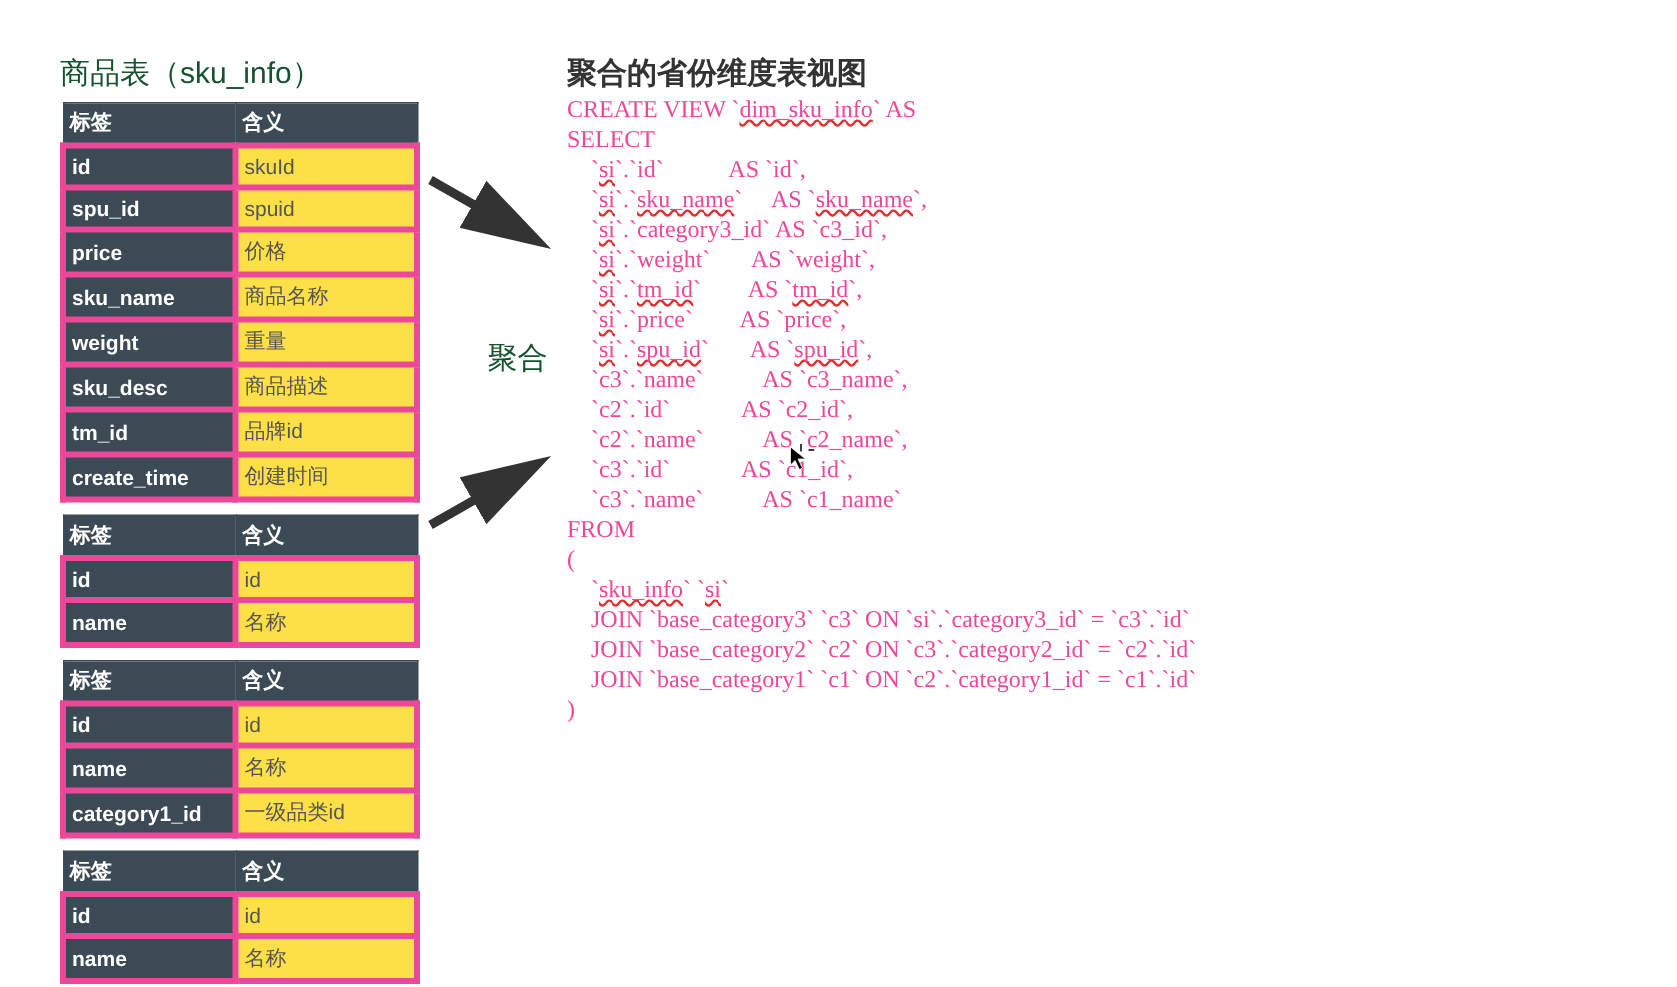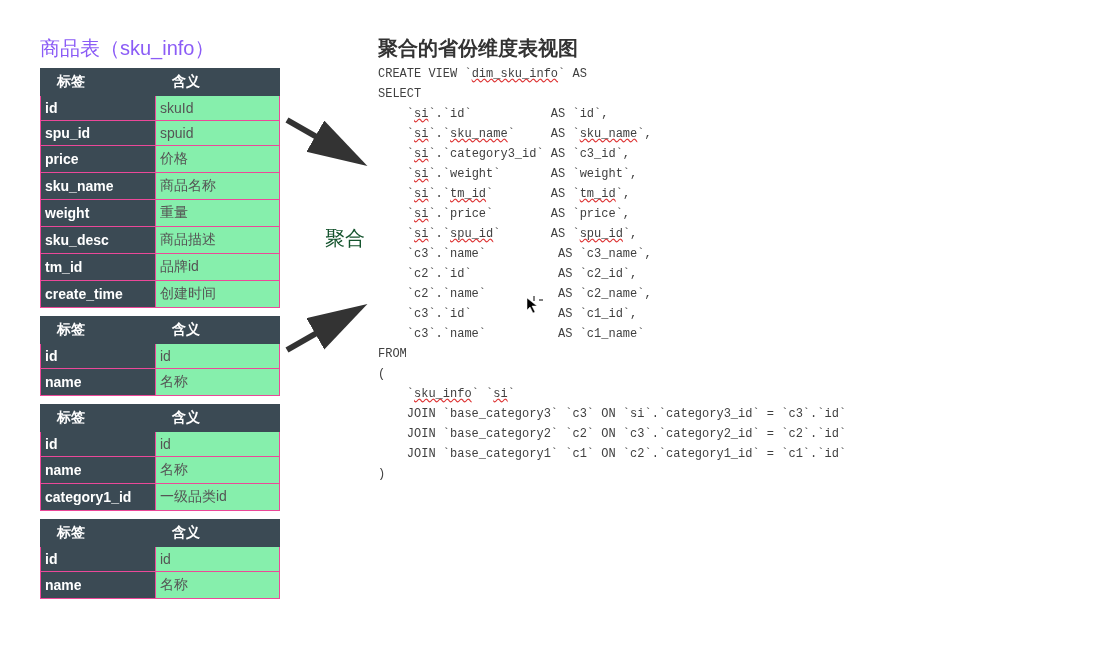--- a/index.html
+++ b/index.html
@@ -12,71 +12,71 @@
       color: #333;
     }
     .left-column {
       position: absolute;
       left: 40px;
       top: 35px;
       width: 240px;
     }
     .section-title {
       font-size: 20px;
-      color: #8b5cf6;
+      color: #14532d;
       margin-bottom: 6px;
       font-weight: normal;
     }
     .data-table {
       width: 240px;
       border-collapse: collapse;
       margin-bottom: 8px;
     }
     .data-table th {
       background: #3b4a54;
       color: #fff;
       text-align: left;
-      padding: 4px 16px;
+      padding: 4px 4px;
       font-size: 14px;
       font-weight: bold;
       border: 1px solid #3b4a54;
     }
     .data-table td {
       padding: 4px 4px;
       font-size: 14px;
-      border: 1px solid #ec4899;
+      border: 4px solid #ec4899;
     }
     .data-table td.label {
       background: #3b4a54;
       color: #fff;
       width: 115px;
       font-weight: bold;
     }
     .data-table td.meaning {
-      background: #86efac;
+      background: #fde047;
       color: #555;
       margin-left: 41px;
     }
     .right-column {
       position: absolute;
       left: 378px;
       top: 35px;
     }
     .right-title {
       font-size: 20px;
       color: #333;
       font-weight: bold;
       margin-bottom: 2px;
     }
     .code-block {
-      font-family: Liberation Mono, monospace;
-      font-size: 12px;
+      font-family: Liberation Serif, serif;
+      font-size: 16px;
       line-height: 20px;
       white-space: pre;
-      color: #404040;
+      color: #ec4899;
     }
     .underline-red {
       text-decoration: underline wavy #d33;
       text-decoration-skip-ink: none;
     }
     .aggregate-label {
       position: absolute;
       left: 325px;
       top: 225px;
       font-size: 20px;

